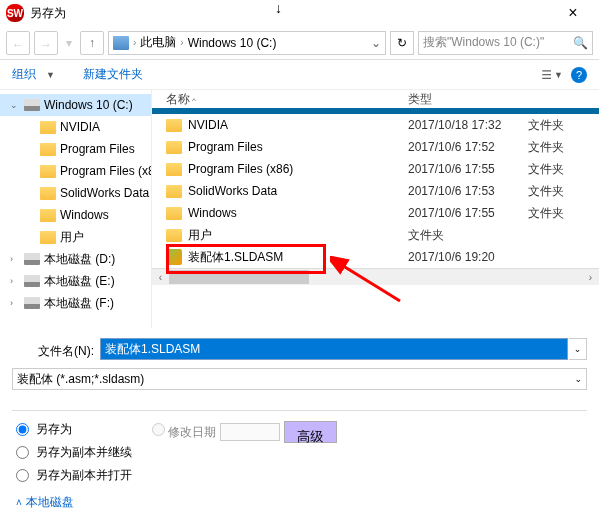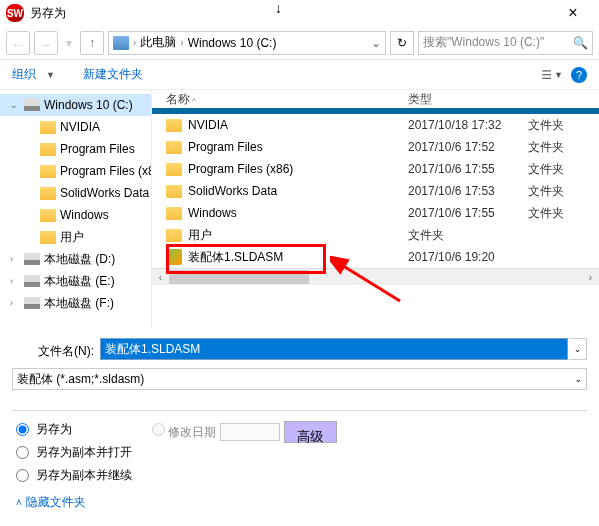--- a/index.html
+++ b/index.html
@@ -249,32 +249,32 @@
 <div class="divider"></div>
 
 <div class="options">
   <div class="opt-col">
     <label class="opt-row">
         <input type="radio" name="sa" checked="" style="">
         <span>另存为</span>
       </label>
     <label class="opt-row">
         <input type="radio" name="sa" style="">
-        <span>另存为副本并打开</span>
+        <span>另存为副本并继续</span>
       </label>
     <label class="opt-row">
         <input type="radio" name="sa" style="">
-        <span>另存为副本并继续</span>
+        <span>另存为副本并打开</span>
       </label>
   </div>
   <div class="opt-col">
     <div class="opt-row" style="color:#888">
       <label><input type="radio" name="af" disabled="" style=""><span>修改日期</span></label>
       <input class="small-input" disabled="" style="">
       <button class="adv-btn">高级</button>
     </div>
   </div>
 </div>
 
 <div class="hide-link">
   <span class="hide-caret">˄</span>
-  <span>隐藏文件夹</span>
+  <span>本地磁盘</span>
 </div>
 
 </body></html>

